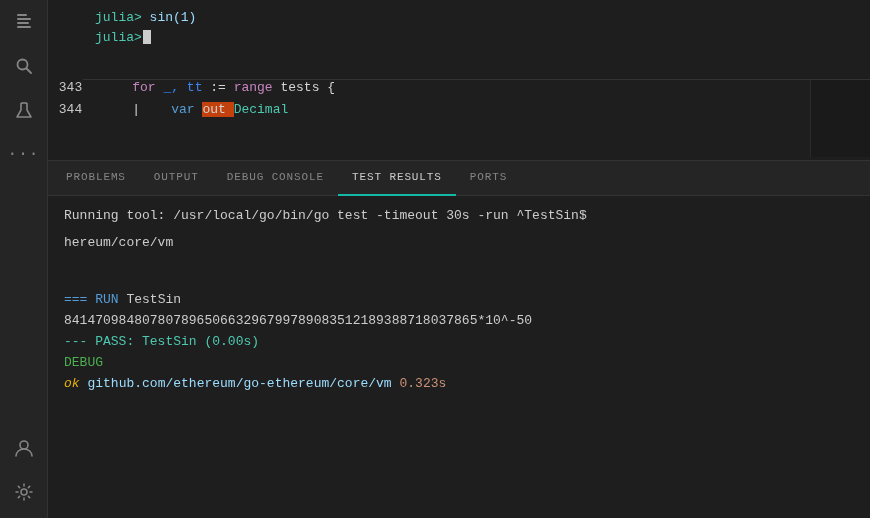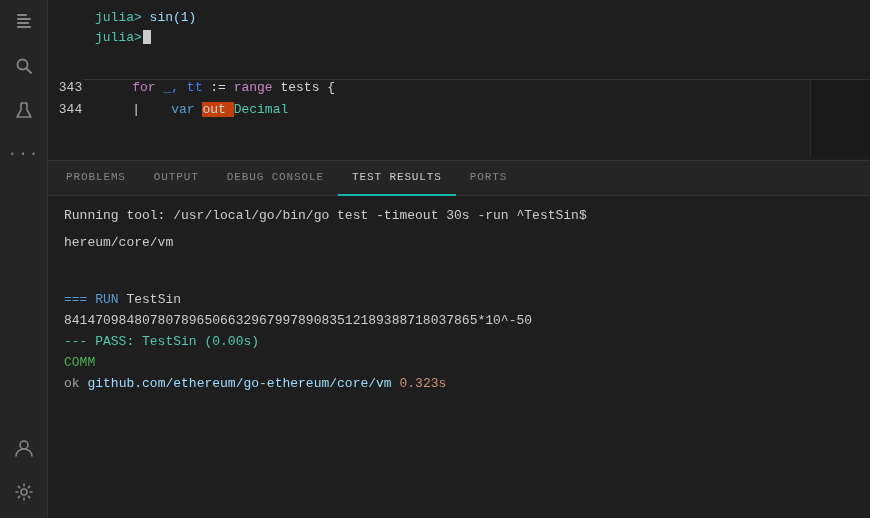--- a/index.html
+++ b/index.html
@@ -180,21 +180,21 @@
     .panel-content .run-cmd {
       color: #cccccc;
       margin-bottom: 6px;
     }
 
     .panel-content .separator { margin: 8px 0; }
 
     .panel-content .run-label { color: #569cd6; }
     .panel-content .pass-label { color: #4ec9b0; }
     .panel-content .pass-text { color: #4caf50; }
-    .panel-content .ok-text { color: #a3a3a3; }
+    .panel-content .ok-text { color: #eab308; font-style: italic; }
     .panel-content .test-path { color: #9cdcfe; margin-top: 16px; }
     .panel-content .timing { color: #ce9178; }
     .line-number-active {
       color: #c8c8c8;
     }
 
     
     .panel-content::-webkit-scrollbar { width: 6px; }
     .panel-content::-webkit-scrollbar-track { background: #1e1e1e; }
     .panel-content::-webkit-scrollbar-thumb { background: #424242; }
@@ -297,21 +297,21 @@
       <div class="separator">&nbsp;</div>
       <div>
         <span class="run-label">=== RUN</span>
         <span>   TestSin</span>
       </div>
       <div>84147098480780789650663296799789083512189388718037865*10^-50</div>
       <div>
         <span class="pass-label">--- PASS: TestSin (0.00s)</span>
       </div>
       <div>
-        <span class="pass-text">COMM</span>
+        <span class="pass-text">DEBUG</span>
       </div>
       <div>
         <span class="ok-text">ok</span>
         <span>        </span>
         <span class="test-path">github.com/ethereum/go-ethereum/core/vm</span>
         <span> </span>
         <span class="timing">0.323s</span>
       </div>
     </div>
   </div>

